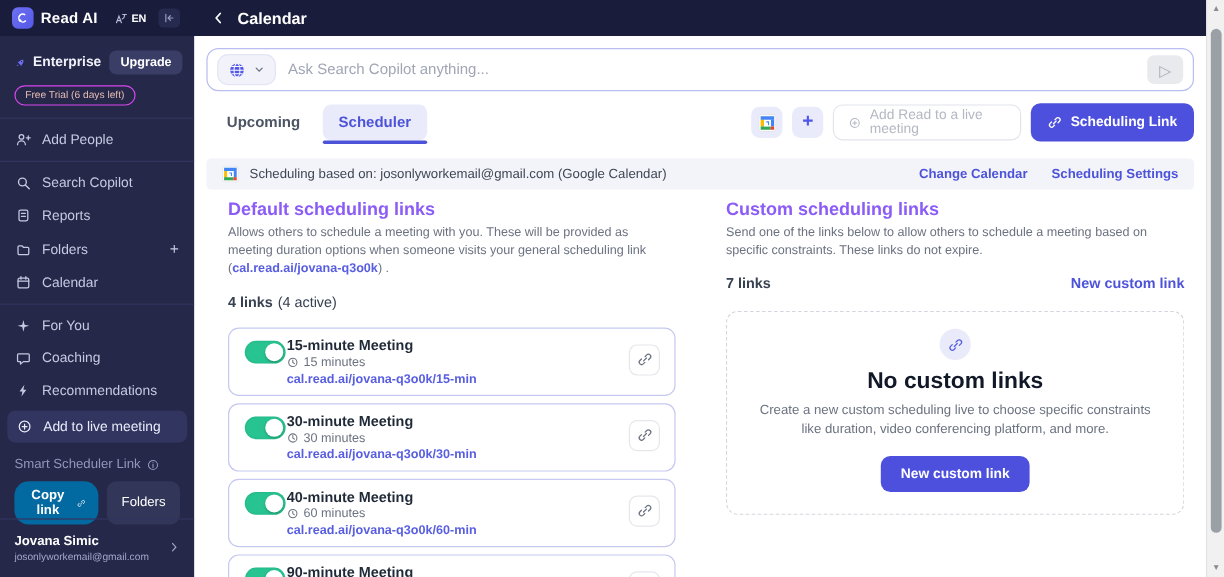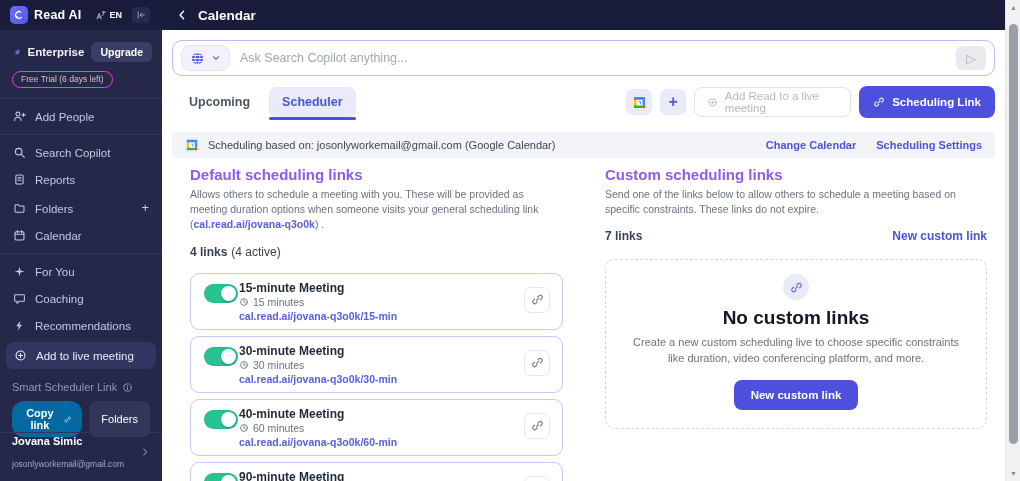--- a/index.html
+++ b/index.html
@@ -30,21 +30,21 @@
   .sb-item .trail { margin-left:auto; color:#c6c9e2; font-size:13px; }
   .sb-item.active { background:#31355f; margin:3px 6px; border-radius:7px; padding:7px 8px; color:#e9ebfa; }
   .smart-section { padding:9px 12px 0; }
   .smart-label { display:flex; align-items:center; gap:5px; color:#9296bb; font-size:11px; }
   .smart-btns { display:flex; gap:7px; margin-top:8px; }
   .copy-btn { background:#0369a1; color:#fff; font-weight:bold; font-size:11px; padding:6px 11px; border-radius:12px; display:flex; align-items:center; gap:7px; border:none; cursor:pointer; }
   .manage-btn { background:#323659; color:#fff; font-size:11px; padding:6px 12px; border-radius:8px; border:none; cursor:pointer; }
   .user-div { position:absolute; left:0; right:0; bottom:48px; height:1px; background:#32355e; }
   .user-row { position:absolute; left:0; right:0; bottom:8px; padding:4px 12px; display:flex; align-items:center; cursor:pointer; }
   .user-name { font-weight:bold; color:#fff; font-size:11px; }
-  .user-email { color:#a2a6c8; font-size:8.5px; margin-top:12px; }
+  .user-email { color:#a2a6c8; font-size:8.5px; margin-top:2px; }
   .user-chev { margin-left:auto; color:#a2a6c8; }
 
   
   .content { position:absolute; left:162px; top:30px; width:843px; height:451px; background:#fff; overflow:hidden; }
   .searchbar { margin:10px 10px 0; height:36px; border:1px solid #b9bdf0; border-radius:10px; display:flex; align-items:center; padding:0 8px; gap:10px; }
   .lang-pill { background:#f1f2fa; border:1px solid #e3e5f5; border-radius:9px; height:26px; padding:0 8px; display:flex; align-items:center; gap:6px; cursor:pointer; }
   .search-input { flex:1; border:none; outline:none; font-size:12.5px; color:#3b82f6; font-family:"Liberation Sans", sans-serif; background:transparent; }
   .search-input::placeholder { color:#a0a6b5; }
   .send-btn { width:30px; height:24px; background:#e8eaee; border:none; border-radius:6px; color:#a7acb8; font-size:13px; display:flex; align-items:center; justify-content:center; cursor:pointer; }
 

